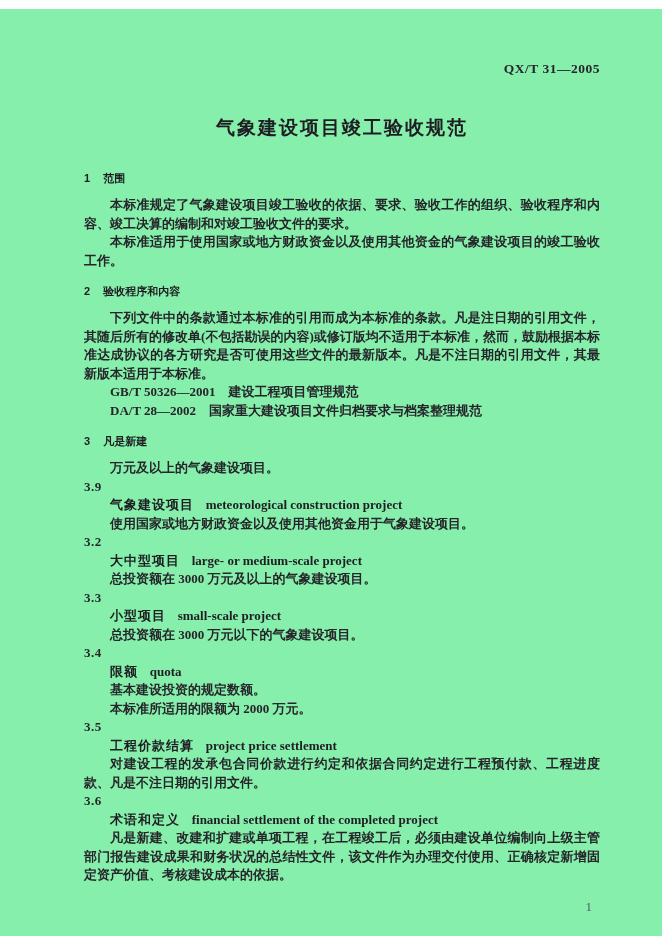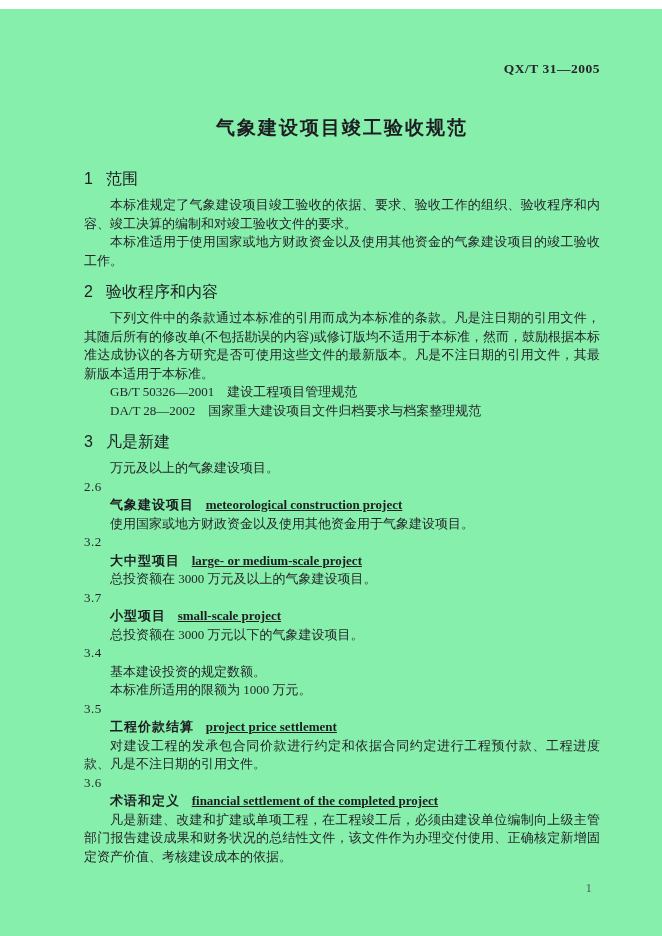--- a/index.html
+++ b/index.html
@@ -34,34 +34,35 @@
     font-weight: bold;
     font-size: 19px;
     letter-spacing: 2px;
     color: #1e1e22;
   }
   .content {
     margin-top: 28px;
   }
   .clause-heading {
     font-family: "Liberation Sans", "DejaVu Sans", sans-serif;
-    font-weight: normal;
-    font-size: 16px;
+    font-weight: bold;
+    font-size: 11px;
     color: #1e1e22;
     margin: 12px 0 8px 0;
     line-height: 19px;
   }
   .clause-num {
     display: inline-block;
     margin-right: 13px;
   }
   .content p {
     margin: 0;
     line-height: 18.5px;
     text-align: justify;
+    font-weight: bold;
   }
   .para {
     text-indent: 2em;
   }
   .ref {
     margin-left: 2em !important;
     text-align: center;
   }
   .term-number {
     letter-spacing: 0.5px;
@@ -72,21 +73,20 @@
     font-weight: bold;
     color: #1e1e22;
   }
   .term-zh {
     font-family: "Liberation Sans", "DejaVu Sans", sans-serif;
     letter-spacing: 1px;
   }
   .term-en {
     font-family: "Liberation Serif", "DejaVu Serif", serif;
     margin-left: 0.9em;
-    text-decoration: underline;
   }
   .page-number {
     margin-top: 14px;
     text-align: right;
     padding-right: 8px;
     color: #5a5a5e;
     font-size: 13px;
   }
 </style>
 </head>
@@ -100,32 +100,33 @@
   <div class="content">
       <div class="clause-heading"><span class="clause-num">1</span><span>范围</span></div>
       <p class="para">本标准规定了气象建设项目竣工验收的依据、要求、验收工作的组织、验收程序和内容、竣工决算的编制和对竣工验收文件的要求。</p>
       <p class="para">本标准适用于使用国家或地方财政资金以及使用其他资金的气象建设项目的竣工验收工作。</p>
       <div class="clause-heading"><span class="clause-num">2</span><span>验收程序和内容</span></div>
       <p class="para">下列文件中的条款通过本标准的引用而成为本标准的条款。凡是注日期的引用文件，其随后所有的修改单(不包括勘误的内容)或修订版均不适用于本标准，然而，鼓励根据本标准达成协议的各方研究是否可使用这些文件的最新版本。凡是不注日期的引用文件，其最新版本适用于本标准。</p>
       <p class="ref">GB/T 50326—2001　建设工程项目管理规范</p>
       <p class="ref">DA/T 28—2002　国家重大建设项目文件归档要求与档案整理规范</p>
       <div class="clause-heading"><span class="clause-num">3</span><span>凡是新建</span></div>
       <p class="para">万元及以上的气象建设项目。</p>
-      <p class="term-number">2.6</p>
+      <p class="term-number">3.9</p>
       <div class="term-heading"><span class="term-zh">气象建设项目</span><span class="term-en">meteorological construction project</span></div>
       <p class="para">使用国家或地方财政资金以及使用其他资金用于气象建设项目。</p>
       <p class="term-number">3.2</p>
       <div class="term-heading"><span class="term-zh">大中型项目</span><span class="term-en">large- or medium-scale project</span></div>
       <p class="para">总投资额在 3000 万元及以上的气象建设项目。</p>
-      <p class="term-number">3.7</p>
+      <p class="term-number">3.3</p>
       <div class="term-heading"><span class="term-zh">小型项目</span><span class="term-en">small-scale project</span></div>
       <p class="para">总投资额在 3000 万元以下的气象建设项目。</p>
       <p class="term-number">3.4</p>
+      <div class="term-heading"><span class="term-zh">限额</span><span class="term-en">quota</span></div>
       <p class="para">基本建设投资的规定数额。</p>
-      <p class="para">本标准所适用的限额为 1000 万元。</p>
+      <p class="para">本标准所适用的限额为 2000 万元。</p>
       <p class="term-number">3.5</p>
       <div class="term-heading"><span class="term-zh">工程价款结算</span><span class="term-en">project price settlement</span></div>
       <p class="para">对建设工程的发承包合同价款进行约定和依据合同约定进行工程预付款、工程进度款、凡是不注日期的引用文件。</p>
       <p class="term-number">3.6</p>
       <div class="term-heading"><span class="term-zh">术语和定义</span><span class="term-en">financial settlement of the completed project</span></div>
       <p class="para">凡是新建、改建和扩建或单项工程，在工程竣工后，必须由建设单位编制向上级主管部门报告建设成果和财务状况的总结性文件，该文件作为办理交付使用、正确核定新增固定资产价值、考核建设成本的依据。</p>
     </div>
 
   <div class="page-number">1</div>
 </div>

